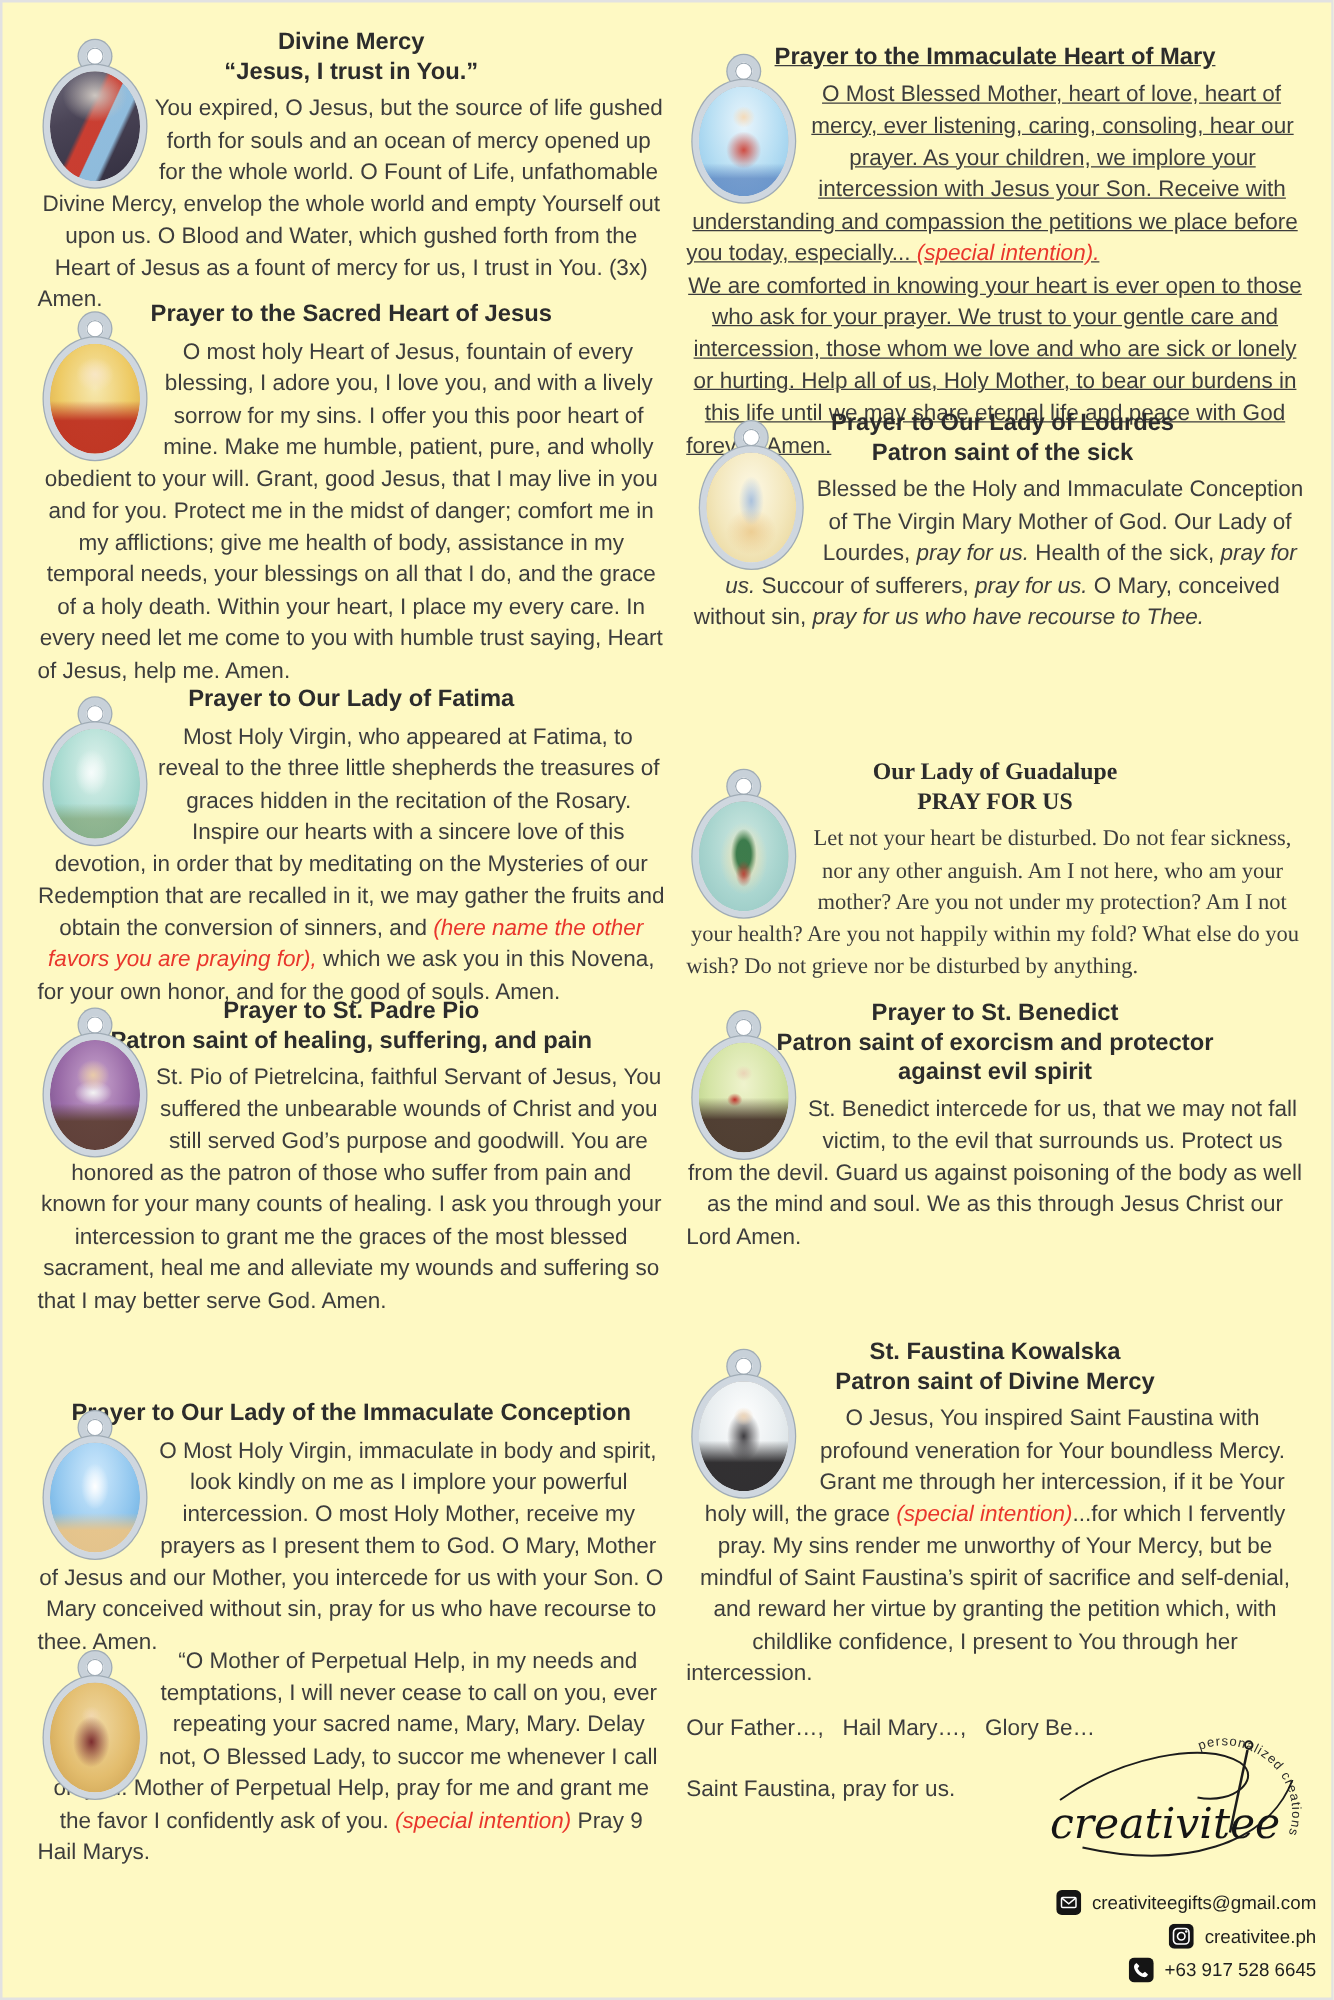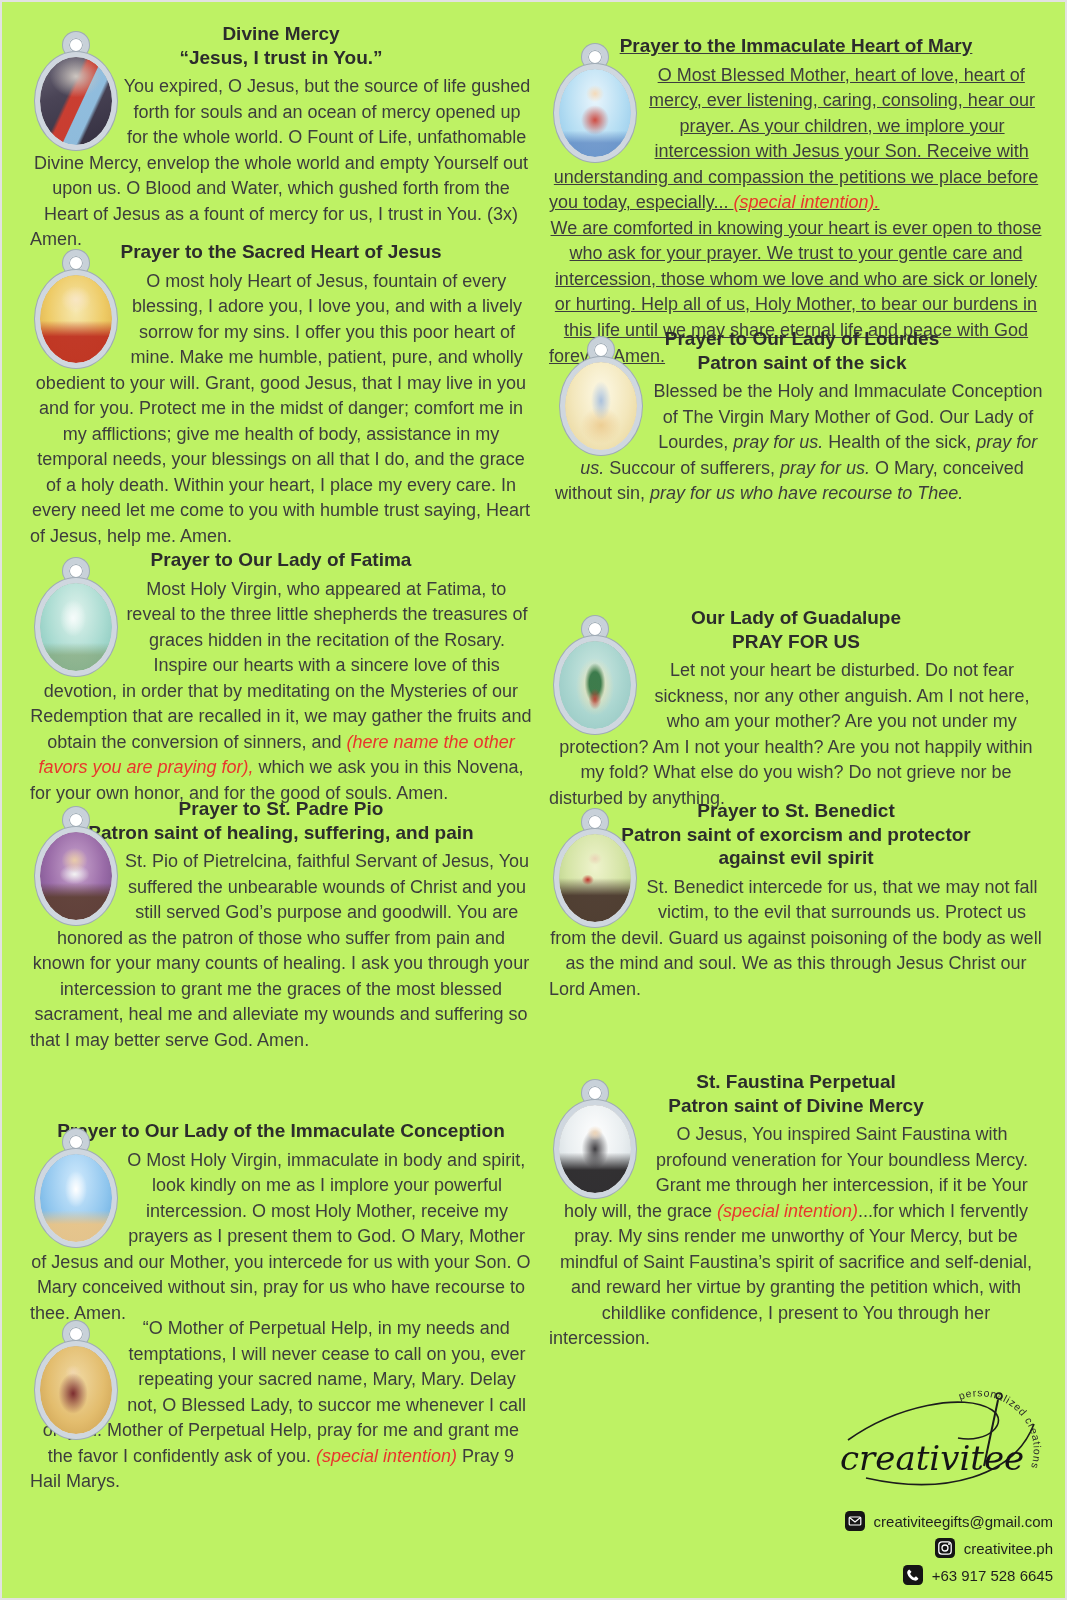--- a/index.html
+++ b/index.html
@@ -1,18 +1,18 @@
 <!DOCTYPE html>
 <html><head>
 <meta charset="utf-8">
 <style>
   html,body { margin:0; padding:0; background:#f2f2f2; }
   .page {
     position:relative; width:1067px; height:1600px; margin:0 auto;
-    background:#bef264; box-shadow: inset 0 0 0 2px #e2e2e2;
+    background:#fef9c3; box-shadow: inset 0 0 0 2px #e2e2e2;
     font-family:"Liberation Sans", sans-serif; color:#3d3d3d;
     overflow:hidden;
   }
   section.prayer { position:absolute; }
   h3.ptitle { margin:0; text-align:center; font-size:19px; font-weight:700; color:#2c2c2c; line-height:1.24; }
   p.body {
     margin:5px 0 0; font-size:18px; line-height:1.42;
     text-align:center; text-align-last:left; color:#3d3d3d;
   }
   p.body .red { color:#e9362c; }
@@ -186,21 +186,21 @@
     <div class="medal m-lourdes">
         <div class="ring"></div>
         <div class="oval">
           <div class="art"></div>
         </div>
       </div>
     <h3 class="ptitle"><span>Prayer to Our Lady of Lourdes</span><br><span>Patron saint of the sick</span></h3>
     <p class="body"><span class="wrap"></span><span>Blessed be the Holy and Immaculate Conception of The Virgin Mary Mother of God. Our Lady of Lourdes, </span><span class="it">pray for us.</span><span> Health of the sick, </span><span class="it">pray for us.</span><span> Succour of sufferers, </span><span class="it">pray for us.</span><span> O Mary, conceived without sin, </span><span class="it">pray for us who have recourse to Thee.</span></p>
   </section>
 
-  <section class="prayer t2" style="left:549px; top:606px; width:494px;">
+  <section class="prayer t2" style="left:549px; top:606px; width:494px;font-family:Liberation Serif, serif;">
     <div class="medal m-guadalupe">
         <div class="ring"></div>
         <div class="oval">
           <div class="art"></div>
         </div>
       </div>
     <h3 class="ptitle"><span>Our Lady of Guadalupe</span><br><span>PRAY FOR US</span></h3>
     <p class="body"><span class="wrap"></span><span>Let not your heart be disturbed. Do not fear sickness, nor any other anguish. Am I not here, who am your mother? Are you not under my protection? Am I not your health? Are you not happily within my fold? What else do you wish? Do not grieve nor be disturbed by anything.</span></p>
   </section>
 
@@ -215,22 +215,26 @@
     <p class="body"><span class="wrap"></span><span>St. Benedict intercede for us, that we may not fall victim, to the evil that surrounds us. Protect us from the devil. Guard us against poisoning of the body as well as the mind and soul. We as this through Jesus Christ our Lord Amen.</span></p>
   </section>
 
   <section class="prayer t2" style="left:549px; top:1070px; width:494px;">
     <div class="medal m-faustina">
         <div class="ring"></div>
         <div class="oval">
           <div class="art"></div>
         </div>
       </div>
-    <h3 class="ptitle"><span>St. Faustina Perpetual</span><br><span>Patron saint of Divine Mercy</span></h3>
+    <h3 class="ptitle"><span>St. Faustina Kowalska</span><br><span>Patron saint of Divine Mercy</span></h3>
     <p class="body"><span class="wrap"></span><span>O Jesus, You inspired Saint Faustina with profound veneration for Your boundless Mercy. Grant me through her intercession, if it be Your holy will, the grace </span><span class="red it">(special intention)</span><span>...for which I fervently pray. My sins render me unworthy of Your Mercy, but be mindful of Saint Faustina’s spirit of sacrifice and self-denial, and reward her virtue by granting the petition which, with childlike confidence, I present to You through her intercession.</span></p>
+    <div class="closing">
+      <p class="inv">Our Father…,   Hail Mary…,   Glory Be…</p>
+      <p class="pet">Saint Faustina, pray for us.</p>
+    </div>
   </section>
 
   <div class="footer">
     <svg width="212" height="122" viewBox="0 0 212 122">
       <defs>
         <path id="arcpath" d="M 122 22 A 54 54 0 0 1 192 92" fill="none"></path>
       </defs>
       <text font-family="Liberation Sans, sans-serif" font-size="10.5" letter-spacing="0.8" fill="#2a2a2a">
         <textPath href="#arcpath">personalized creations</textPath>
       </text>

